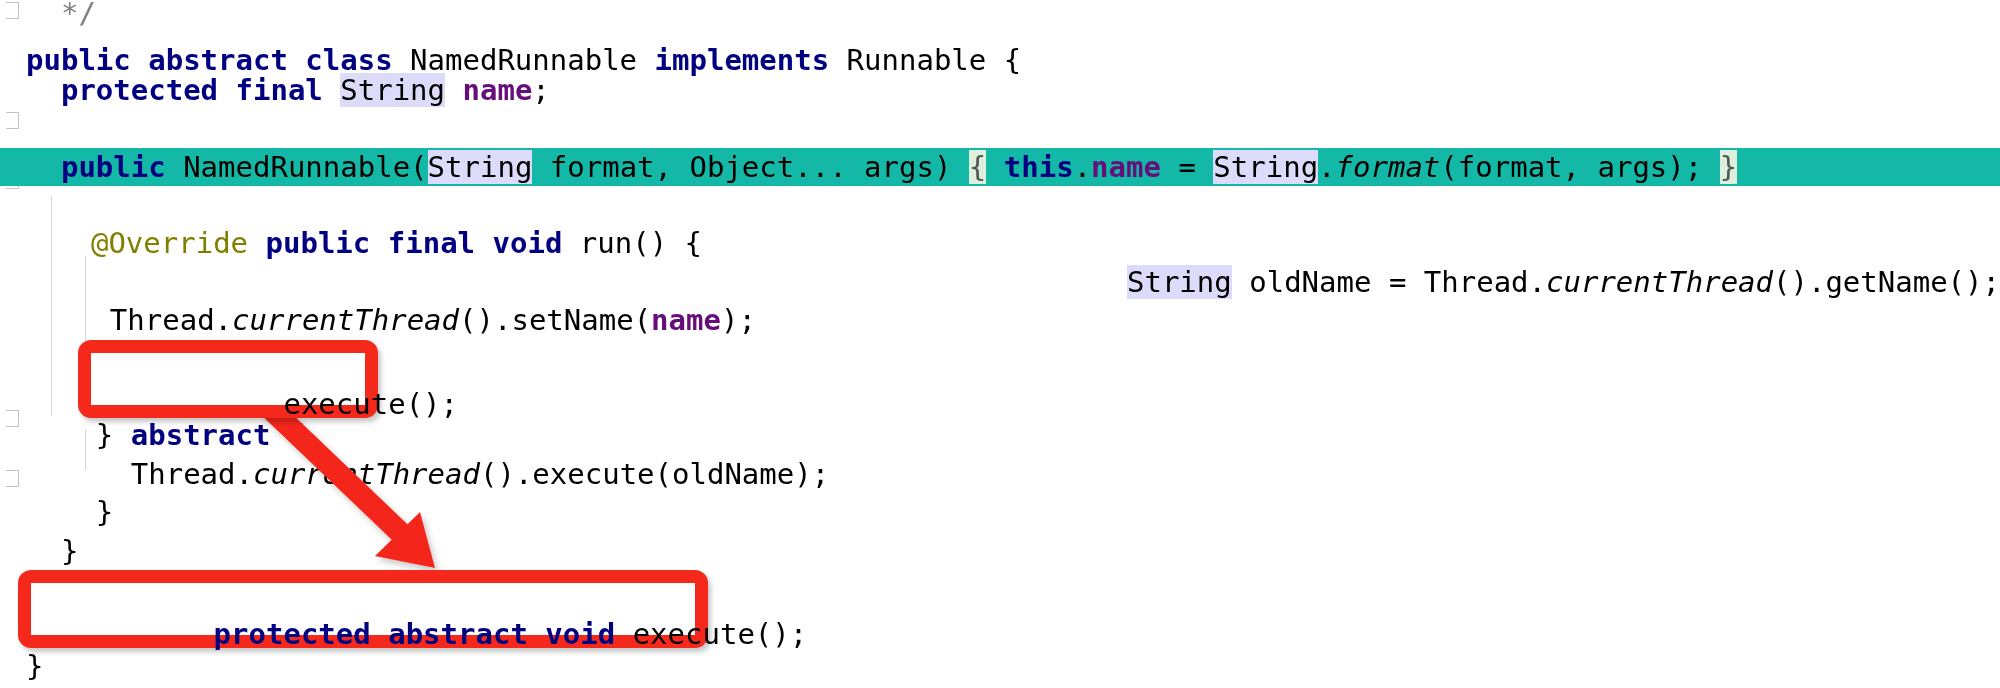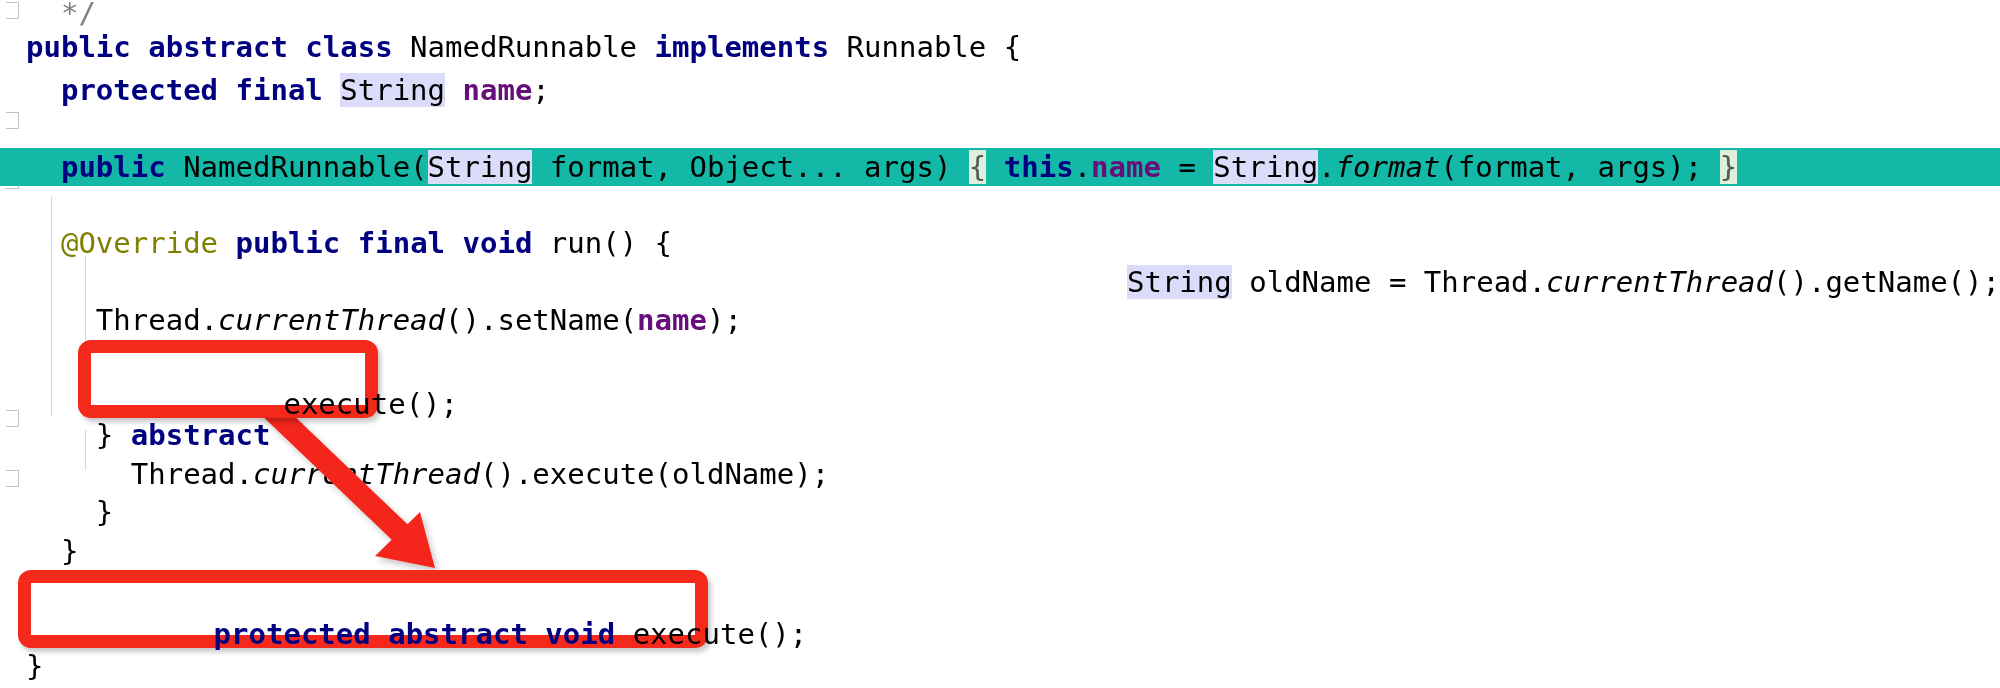--- a/index.html
+++ b/index.html
@@ -60,21 +60,21 @@
     color: #000000;
     letter-spacing: 0px;
   }
   .line .txt { display: inline-block; padding-left: 26px; }
 
   
   .line.hl { background: #14b8a6; }
 
   
   .kw   { color: #000080; font-weight: bold; }
-  .ann  { color: #808000; }
+  .ann  { color: #808000; margin-left: 30px; }
   .cmt  { color: #808080; }
   .fld  { color: #660e7a; font-weight: bold; }
   .ital { font-style: italic; color: #000000; }
   .plain{ color: #000000; }
   .tyhl { background: #dcdcfa; }
   .brhl { background: #dcf0dc; color: #555555; }
 
   
   .anno { position: absolute; }
 
@@ -106,28 +106,28 @@
       <div class="fold-marker" style="top:410px;"></div>
       <div class="fold-marker" style="top:470px;"></div>
     </div>
 
     <div class="indent-guide" style="left:51px; top:196px; height:220px;"></div>
     <div class="indent-guide" style="left:85px; top:256px; height:110px;"></div>
     <div class="indent-guide" style="left:85px; top:430px; height:40px;"></div>
 
     <div id="code-lines">
         <div class="line" style="top: -6px;"><span class="txt"><span class="plain">  </span><span class="cmt">*/</span></span></div>
-        <div class="line" style="top: 28px;"><span class="txt"><span class="kw">public abstract class </span><span class="plain">NamedRunnable </span><span class="kw">implements </span><span class="plain">Runnable {</span></span></div>
+        <div class="line" style="top: 41px;"><span class="txt"><span class="kw">public abstract class </span><span class="plain">NamedRunnable </span><span class="kw">implements </span><span class="plain">Runnable {</span></span></div>
         <div class="line" style="top: 70.8px;"><span class="txt"><span class="plain">  </span><span class="kw">protected final </span><span class="tyhl">String</span><span class="plain"> </span><span class="fld">name</span><span class="plain">;</span></span></div>
         <div class="line" style="top: 109.2px;"><span class="txt"></span></div>
         <div class="line hl" style="top: 147.6px;"><span class="txt"><span class="plain">  </span><span class="kw">public </span><span class="plain">NamedRunnable(</span><span class="tyhl">String</span><span class="plain"> format, Object... args) </span><span class="brhl">{</span><span class="plain"> </span><span class="kw">this</span><span class="plain">.</span><span class="fld">name</span><span class="plain"> = </span><span class="tyhl">String</span><span class="plain">.</span><span class="ital">format</span><span class="plain">(format, args); </span><span class="brhl">}</span></span></div>
         <div class="line" style="top: 186px;"><span class="txt"></span></div>
         <div class="line" style="top: 224.4px;"><span class="txt"><span class="plain">  </span><span class="ann">@Override </span><span class="kw">public final void </span><span class="plain">run() {</span></span></div>
         <div class="line" style="top: 262.8px; text-align: right;"><span class="txt"><span class="plain">    </span><span class="tyhl">String</span><span class="plain"> oldName = Thread.</span><span class="ital">currentThread</span><span class="plain">().getName();</span></span></div>
-        <div class="line" style="top: 301.2px;"><span class="txt"><span class="plain">    Thread.</span><span class="ital">currentThread</span><span class="plain">().setName(</span><span class="fld">name</span><span class="plain">);</span></span></div>
+        <div class="line" style="top: 301.2px; padding-left: 14px;"><span class="txt"><span class="plain">    Thread.</span><span class="ital">currentThread</span><span class="plain">().setName(</span><span class="fld">name</span><span class="plain">);</span></span></div>
         <div class="line" style="top: 339.6px;"><span class="txt"><span class="plain">    </span><span class="kw">try</span><span class="plain"> {</span></span></div>
         <div class="line" style="top: 378px;"><span class="txt"><span class="plain">      execute();</span></span></div>
         <div class="line" style="top: 416.4px;"><span class="txt"><span class="plain">    } </span><span class="kw">abstract</span><span class="plain"> {</span></span></div>
         <div class="line" style="top: 454.8px;"><span class="txt"><span class="plain">      Thread.</span><span class="ital">currentThread</span><span class="plain">().execute(oldName);</span></span></div>
         <div class="line" style="top: 493.2px;"><span class="txt"><span class="plain">    }</span></span></div>
         <div class="line" style="top: 531.6px;"><span class="txt"><span class="plain">  }</span></span></div>
         <div class="line" style="top: 570px;"><span class="txt"></span></div>
         <div class="line" style="top: 608.4px;"><span class="txt"><span class="plain">  </span><span class="kw">protected abstract void </span><span class="plain">execute();</span></span></div>
         <div class="line" style="top: 646.8px;"><span class="txt"><span class="plain">}</span></span></div>
       </div>

